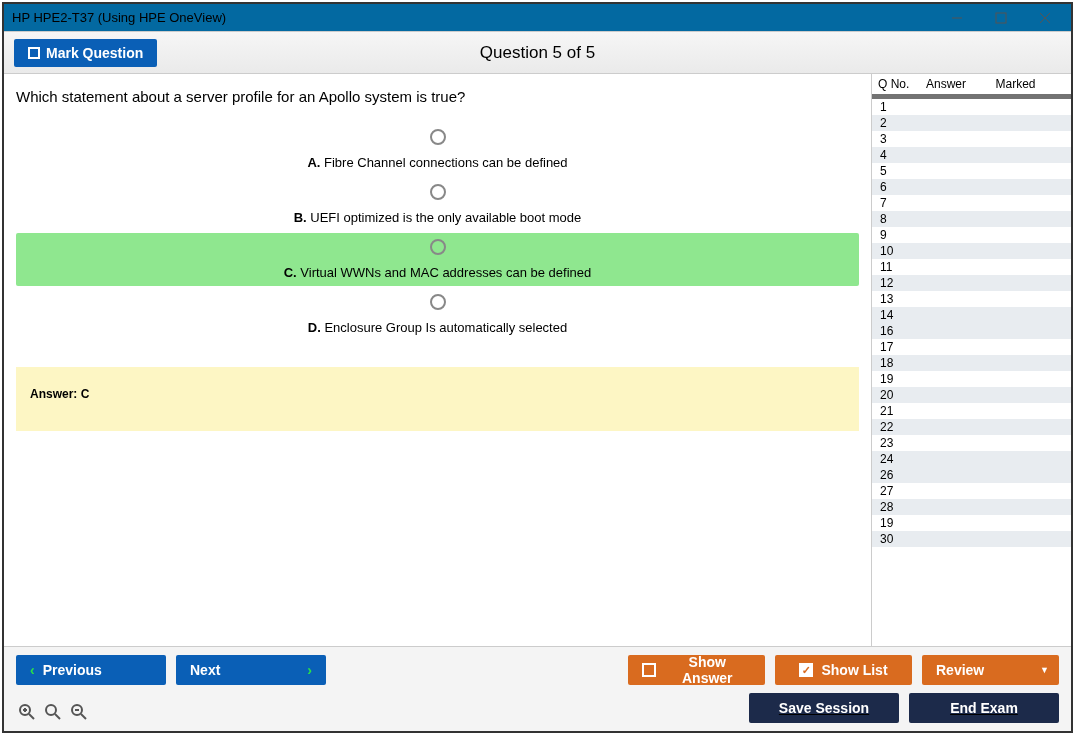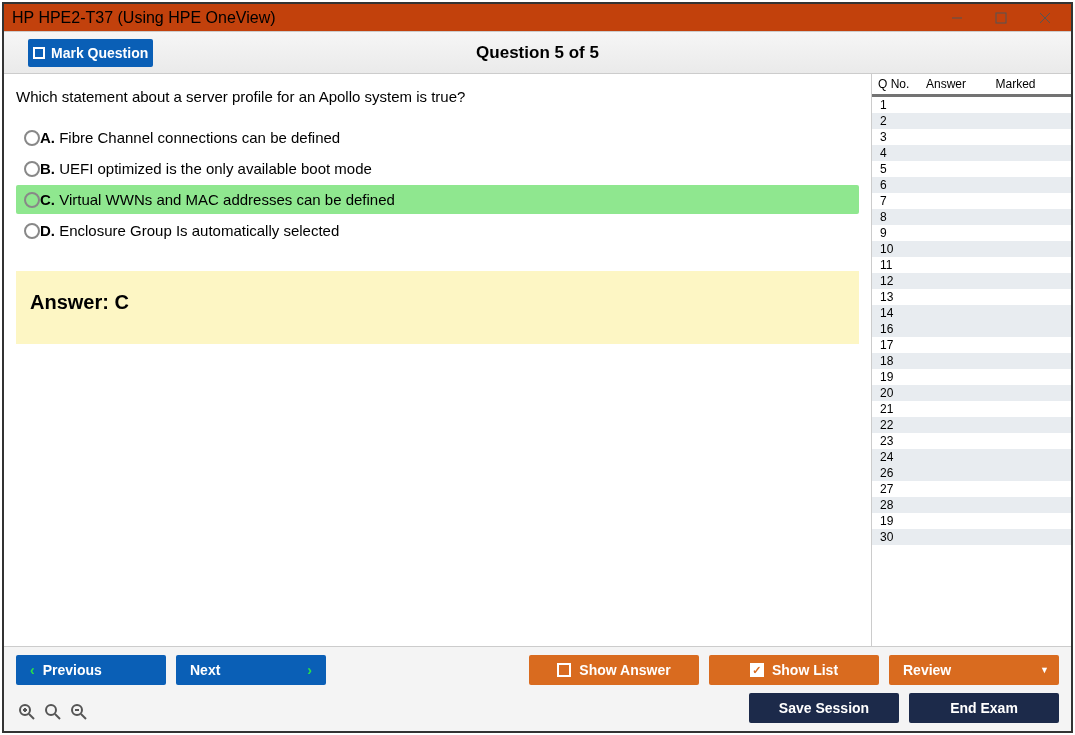--- a/index.html
+++ b/index.html
@@ -18,74 +18,74 @@
   display: flex;
   flex-direction: column;
   background: #fff;
 }
 .titlebar {
   display: flex;
   align-items: center;
   justify-content: space-between;
   height: 28px;
   padding: 0 4px 0 8px;
-  background: #c2410c;
+  background: #0369a1;
   border-bottom: 1px solid #ccc;
-  font-size: 16px;
+  font-size: 13px;
 }
 .titlebar-buttons { display: flex; gap: 0; }
 .titlebar-btn { width: 44px; height: 26px; display: flex; align-items: center; justify-content: center; color: #333; cursor: pointer; }
 .titlebar-btn svg { stroke: #555; }
 .header-row {
   display: flex;
   align-items: center;
   height: 42px;
   background: linear-gradient(#f6f6f6,#eaeaea);
   border-bottom: 1px solid #ccc;
   position: relative;
 }
 .mark-btn {
-  margin-left: 24px;
+  margin-left: 10px;
   height: 28px;
-  padding: 0 5px;
+  padding: 0 14px;
   background: #0a5fb6;
   color: #fff;
   font-weight: bold;
   font-size: 14px;
   border: none;
   border-radius: 2px;
   display: flex;
   align-items: center;
   gap: 6px;
   cursor: pointer;
 }
 .mk-chk { width: 12px; height: 12px; border: 2px solid #fff; display:inline-block; }
-.qtitle { position:absolute; left:50%; transform:translateX(-50%); font-size:17px; font-weight:bold; }
+.qtitle { position:absolute; left:50%; transform:translateX(-50%); font-size:17px; font-weight:normal; }
 .body-row { flex:1; display:flex; overflow:hidden; }
 .qarea { flex:1; padding: 14px 12px; overflow:auto; }
 .qtext { font-size:15px; margin-bottom:18px; }
-.option { display:flex; align-items:center; gap:0; padding:6px 8px; border-radius:2px; font-size:15px; margin:2px 0; cursor:pointer; }
+.option { display:flex; align-items:center; gap:10px; padding:6px 8px; border-radius:2px; font-size:13px; margin:2px 0; cursor:pointer;flex-direction:column; }
 .option .lbl b { font-weight:bold; }
 .option.correct { background:#8fe78f; }
 .radio { width:16px; height:16px; border:2px solid #888; border-radius:50%; flex-shrink:0; }
-.answer-box { margin-top:26px; background:#fdf6c4; padding:20px 14px 30px; font-size:20px; }
+.answer-box { margin-top:26px; background:#fdf6c4; padding:20px 14px 30px; font-size:12px; }
 .answer-box b { font-weight:bold; }
 .sidepanel { width:200px; border-left:1px solid #ccc; display:flex; flex-direction:column; overflow:hidden; }
-.side-head { display:flex; font-size:12px; padding:3px 6px; border-bottom:3px solid #737373; background:#fff; }
+.side-head { display:flex; font-size:12px; padding:3px 6px; border-bottom:5px solid #737373; background:#fff; }
 .side-head .col { flex:1; }
 .side-head .col.qn { flex:0 0 48px; }
 .side-body { flex:1; overflow-y:scroll; }
 .srow { font-size:12px; padding:1px 8px; cursor:pointer; }
 .srow.even { background:#e8ecf0; }
 .bottom { border-top:1px solid #ccc; background:#f4f4f4; padding:8px 12px; }
 .btn-row { display:flex; align-items:center; gap:10px; }
 .btn { height:30px; border:none; border-radius:2px; font-weight:bold; font-size:14px; color:#fff; display:flex; align-items:center; justify-content:center; cursor:pointer; gap:8px; padding:0 14px; }
 .btn.blue { background:#0a5fb6; width:150px; justify-content:flex-start; position:relative; }
 .btn.blue.next { justify-content:space-between; }
-.btn.orange { background:#d96b1f; width:170px; }
+.btn.orange { background:#d96b1f; width:137px; }
 .btn.navy { background:#1c2a4a; width:150px; }
 .chev { font-size:14px; font-weight:bold; }
 .chev.green { color:#2ae04a; }
 .sq-chk { width:14px; height:14px; border:2px solid #fff; display:inline-flex; align-items:center; justify-content:center; font-size:11px; }
 .sq-chk.checked::after { content:"✓"; color:#d96b1f; background:#fff; width:100%; height:100%; display:flex; align-items:center; justify-content:center; font-weight:bold; }
 .review-drop { width:150px; justify-content:space-between; padding:0 10px 0 14px; }
 .zoom-row { margin-top:8px; display:flex; gap:4px; color:#555; }
 .zoom-btn { width:22px; height:22px; display:flex; align-items:center; justify-content:center; cursor:pointer; }
 .spacer { flex:1; }
 </style>
@@ -204,21 +204,21 @@
       </button>
       <button class="btn orange">
         <span class="sq-chk checked"></span>
         <span>Show List</span>
       </button>
       <button class="btn orange review-drop">
         <span>Review</span>
         <span style="font-size:9px;">▼</span>
       </button>
     </div>
-    <div class="btn-row" style="margin-top:8px;">
+    <div class="btn-row" style="margin-top:8px;text-decoration:underline;">
       <div class="zoom-row">
         <div class="zoom-btn">
             <svg width="18" height="18" viewBox="0 0 18 18">
               <circle cx="7" cy="7" r="5" fill="none" stroke="#555" stroke-width="2"></circle>
               <line x1="11" y1="11" x2="16" y2="16" stroke="#555" stroke-width="2"></line>
               <line x1="5" y1="7" x2="9" y2="7" stroke="#555" stroke-width="2"></line>
               <line x1="7" y1="5" x2="7" y2="9" stroke="#555" stroke-width="2"></line>
             </svg>
           </div>
         <div class="zoom-btn">

